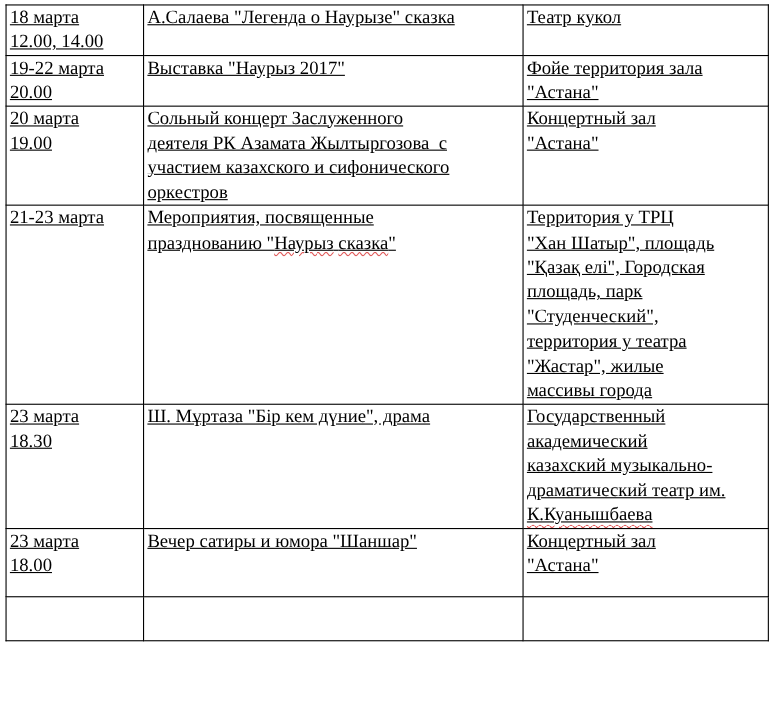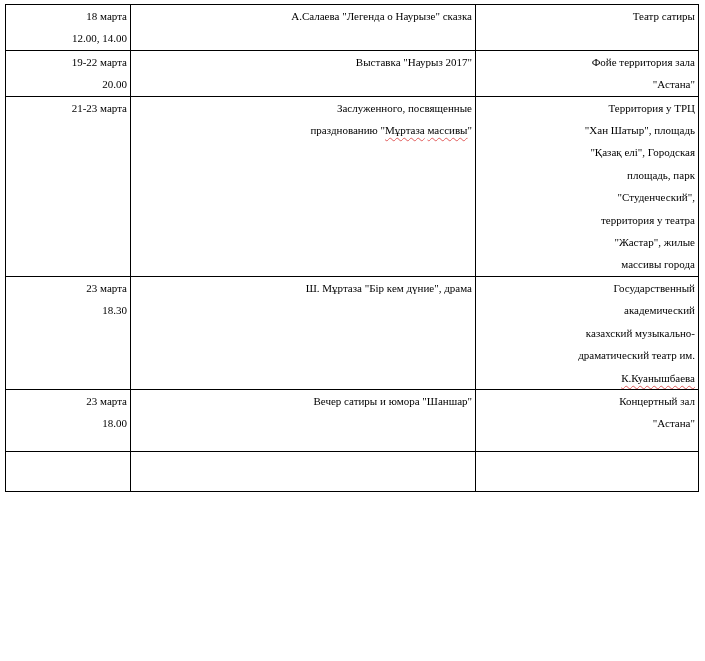--- a/index.html
+++ b/index.html
@@ -16,25 +16,26 @@
     position: absolute;
     left: 5px;
     top: 4px;
     width: 693px;
     border-collapse: collapse;
     table-layout: fixed;
   }
   table.schedule td {
     border: 1px solid var(--border, #000000);
     vertical-align: top;
-    text-align: right;
-    font-size: 11px;
+    text-align: left;
+    font-size: 17px;
     line-height: 22.4px;
     padding: 0 3px;
     overflow: hidden;
+    text-decoration: underline;
   }
   .pre { white-space: pre-wrap; word-wrap: break-word; }
   .r0 { height: 45px; }
   .r1 { height: 44px; }
   .r2 { height: 90px; }
   .r3 { height: 180px; margin-top: 15px; }
   .r4 { height: 117px; }
   .r5 { height: 113px; }
   .r6 { height: 62px; }
   .r7 { height: 40px; }
@@ -59,43 +60,59 @@
     <tbody>
       <tr class="r0">
         <td>
             <div class="pre">18 марта
 12.00, 14.00</div>
           </td>
         <td>
             <div class="pre">А.Салаева "Легенда о Наурызе" сказка</div>
           </td>
         <td>
-            <div class="pre">Театр сатиры</div>
+            <div class="pre">Театр кукол</div>
           </td>
       </tr>
       <tr class="r1">
         <td>
             <div class="pre">19-22 марта
 20.00</div>
           </td>
         <td>
             <div class="pre">Выставка "Наурыз 2017"</div>
           </td>
         <td>
             <div class="pre">Фойе территория зала
 "Астана"</div>
           </td>
       </tr>
+      <tr class="r2">
+        <td>
+            <div class="pre">20 марта
+19.00</div>
+          </td>
+        <td>
+            <div class="pre">Сольный концерт Заслуженного
+деятеля РК Азамата Жылтыргозова  с
+участием казахского и сифонического
+оркестров</div>
+          </td>
+        <td>
+            <div class="pre">Концертный зал
+"Астана"</div>
+          </td>
+      </tr>
       <tr class="r3">
         <td>
             <div class="pre">21-23 марта</div>
           </td>
         <td>
-          <div>Заслуженного, посвященные</div>
-          <div><span>празднованию "</span><span class="squiggle">Мұртаза</span><span> </span><span class="squiggle">массивы</span><span>"</span></div>
+          <div>Мероприятия, посвященные</div>
+          <div><span>празднованию "</span><span class="squiggle">Наурыз</span><span> </span><span class="squiggle">сказка</span><span>"</span></div>
         </td>
         <td>
             <div class="pre">Территория у ТРЦ
 "Хан Шатыр", площадь
 "Қазақ елі", Городская
 площадь, парк
 "Студенческий",
 территория у театра
 "Жастар", жилые
 массивы города</div>

